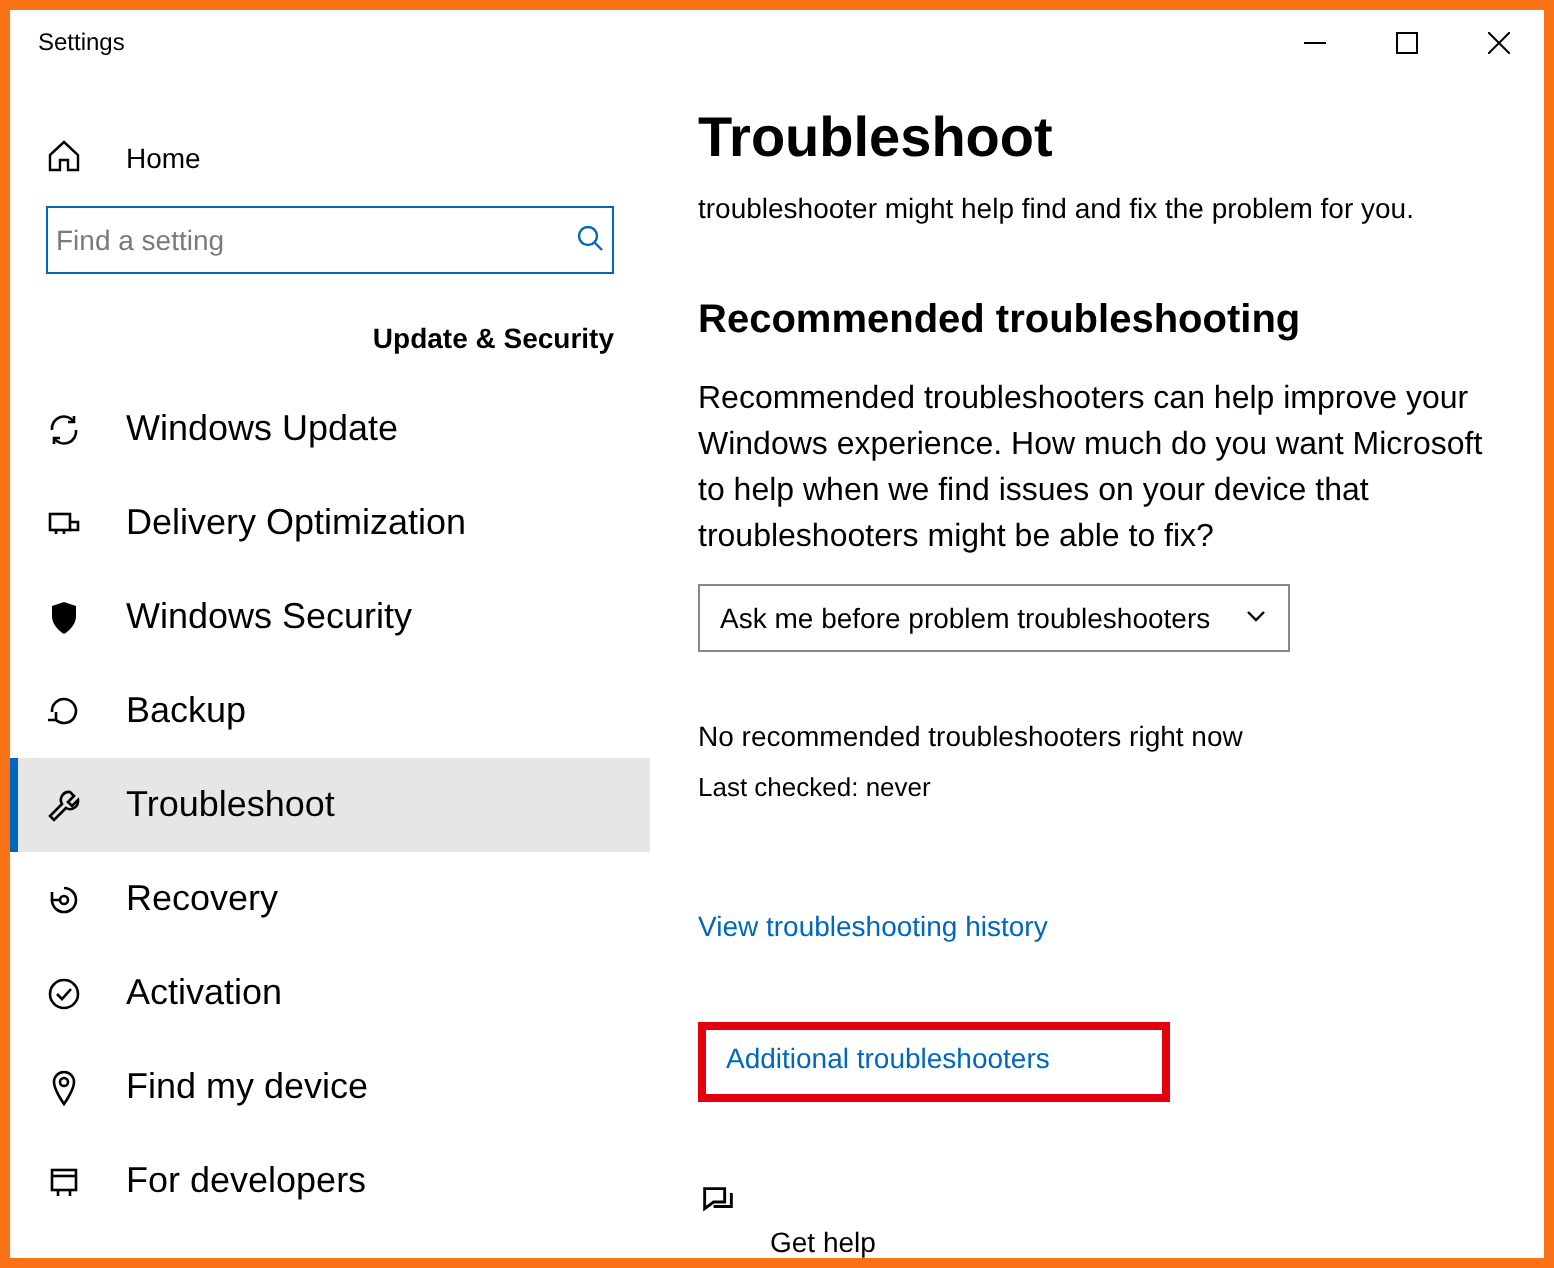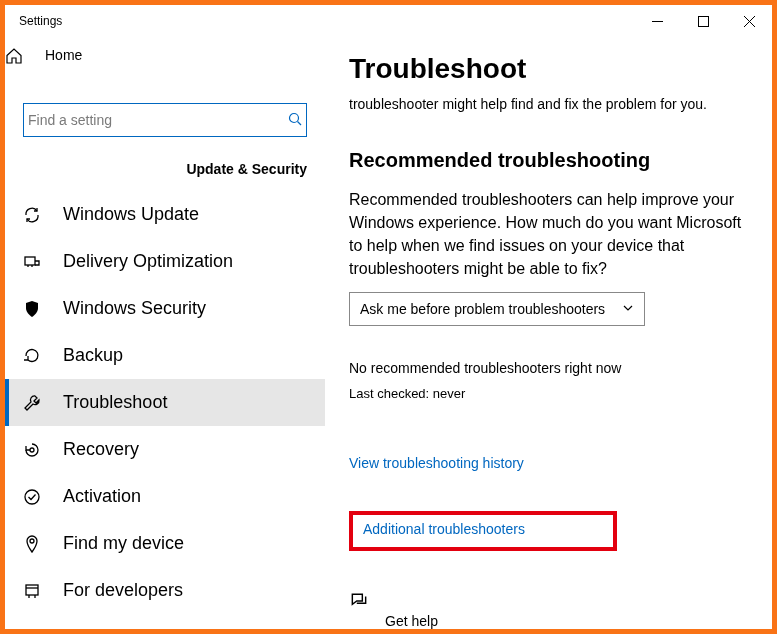--- a/index.html
+++ b/index.html
@@ -4,40 +4,40 @@
 <style>
 * { margin: 0; padding: 0; box-sizing: border-box; font-family: "Segoe UI", Tahoma, sans-serif; }
 body { width: 777px; height: 634px; background: #fff; overflow: hidden; position: relative; }
 .window { width: 100%; height: 100%; display: flex; flex-direction: column; border: 5px solid #f97316; }
 .titlebar { height: 32px; display: flex; align-items: center; padding-left: 14px; font-size: 12px; color: #000; }
 .titlebar .spacer { flex: 1; }
 .wbtn { width: 46px; height: 32px; display: flex; align-items: center; justify-content: center; font-size: 13px; color: #000; }
 .wbtn svg { width: 11px; height: 11px; }
 .body { flex: 1; display: flex; overflow: hidden; }
 .sidebar { width: 320px; padding: 10px 0 0 0; overflow-y: auto; }
-.home { display: flex; align-items: flex-start; height: 40px; font-size: 14px; color: #000; gap: 22px; margin-bottom: 16px; }
+.home { display: flex; align-items: flex-end; height: 40px; padding-left: 18px; font-size: 14px; color: #000; gap: 22px; margin-bottom: 16px; }
 .searchwrap { margin: 0 18px 24px 18px; height: 34px; border: 1px solid #0067c0; display: flex; align-items: center; padding: 0 4px; }
 .searchwrap input { flex: 1; border: none; outline: none; font-size: 14px; background: transparent; }
 .searchwrap input::placeholder { color: #7a7a7a; }
 .searchwrap .sicon { color: #0067c0; font-size: 13px; }
 .category { font-size: 14px; font-weight: 600; color: #000; padding: 0 18px 14px 18px; text-align: right; }
 .navitem { height: 47px; display: flex; align-items: center; padding-left: 18px; gap: 22px; font-size: 18px; color: #000; cursor: default; }
 .navitem.active { position: relative; background: #e6e6e6; }
 .navitem.active::before { content: ""; position: absolute; left: 0; top: 0; bottom: 0; width: 4px; background: #0067c0; }
 .icon { width: 18px; height: 18px; display: flex; align-items: center; justify-content: center; flex-shrink: 0; }
 .content { flex: 1; padding: 16px 24px 0 24px; overflow-y: auto; }
 h1 { font-size: 28px; font-weight: 600; margin-bottom: 10px; }
 .desc { font-size: 14px; color: #000; margin-bottom: 34px; line-height: 1.4; }
 h2 { font-size: 20px; font-weight: 600; margin-bottom: 16px; }
 .p2 { font-size: 16px; color: #000; line-height: 1.45; margin-bottom: 12px; }
 .dropdown { border: 1px solid #888; height: 34px; width: 296px; display: flex; align-items: center; padding: 0 10px; font-size: 14px; justify-content: space-between; margin-bottom: 34px; }
 .status { font-size: 14px; margin-bottom: 10px; }
 .checked { font-size: 13px; color: #000; margin-bottom: 54px; }
 .link { font-size: 14px; color: #0067c0; margin-bottom: 40px; display: block; }
-.highlightwrap { border: 4px solid #e3000f; padding: 6px 10px 10px 10px; width: 268px; margin-bottom: 22px; }
+.highlightwrap { border: 4px solid #e3000f; padding: 6px 10px 10px 10px; width: 236px; margin-bottom: 22px; }
 .highlightwrap .link { margin-bottom: 0; }
 .helprow { display: flex; align-items: center; gap: 16px; margin-bottom: 12px; font-size: 14px; }
 .helprow .icon { width: 20px; }
 .helprow a { color: #000000; margin-top: 40px; }
 </style>
 </head>
 <body>
 
 <div class="window">
   <div class="titlebar">

